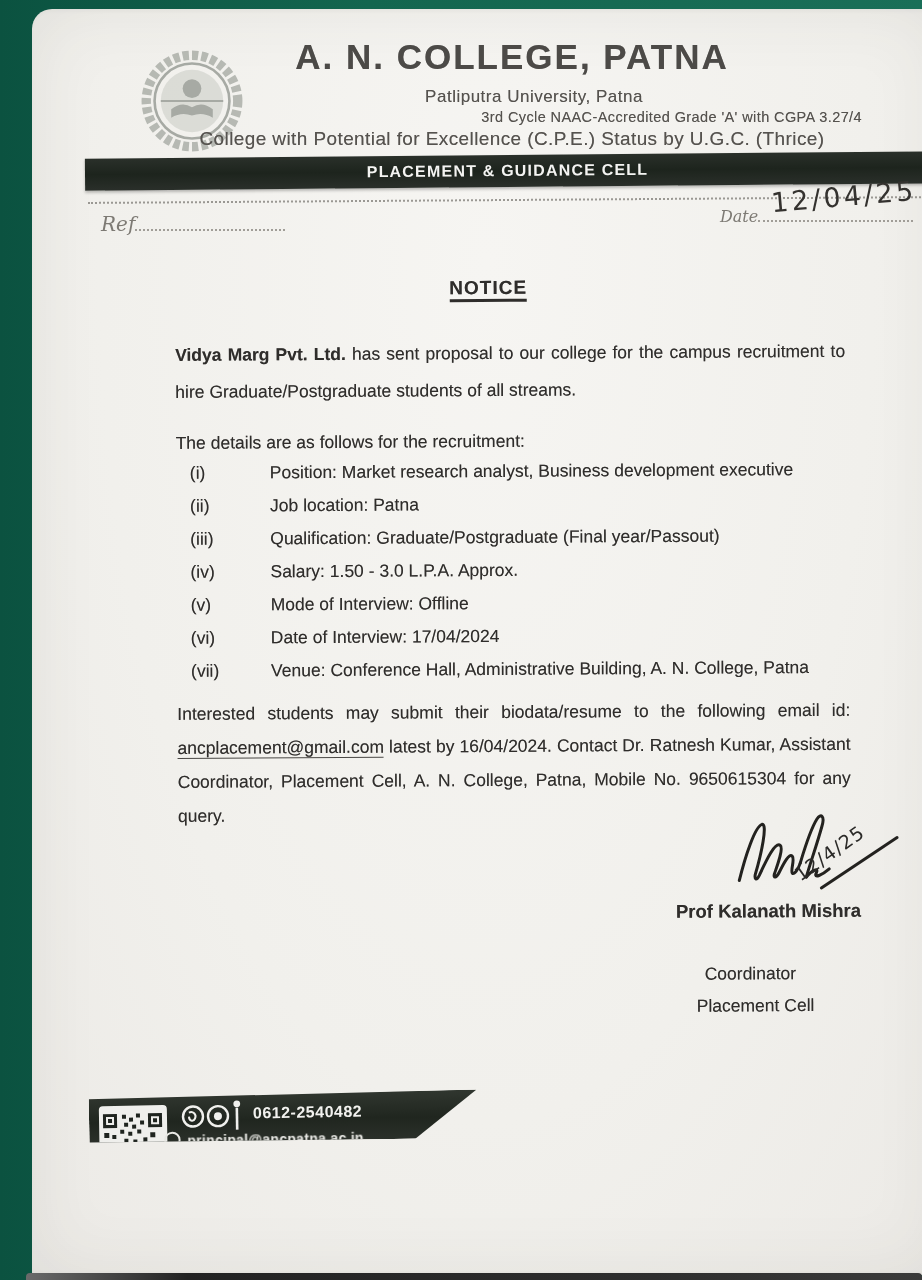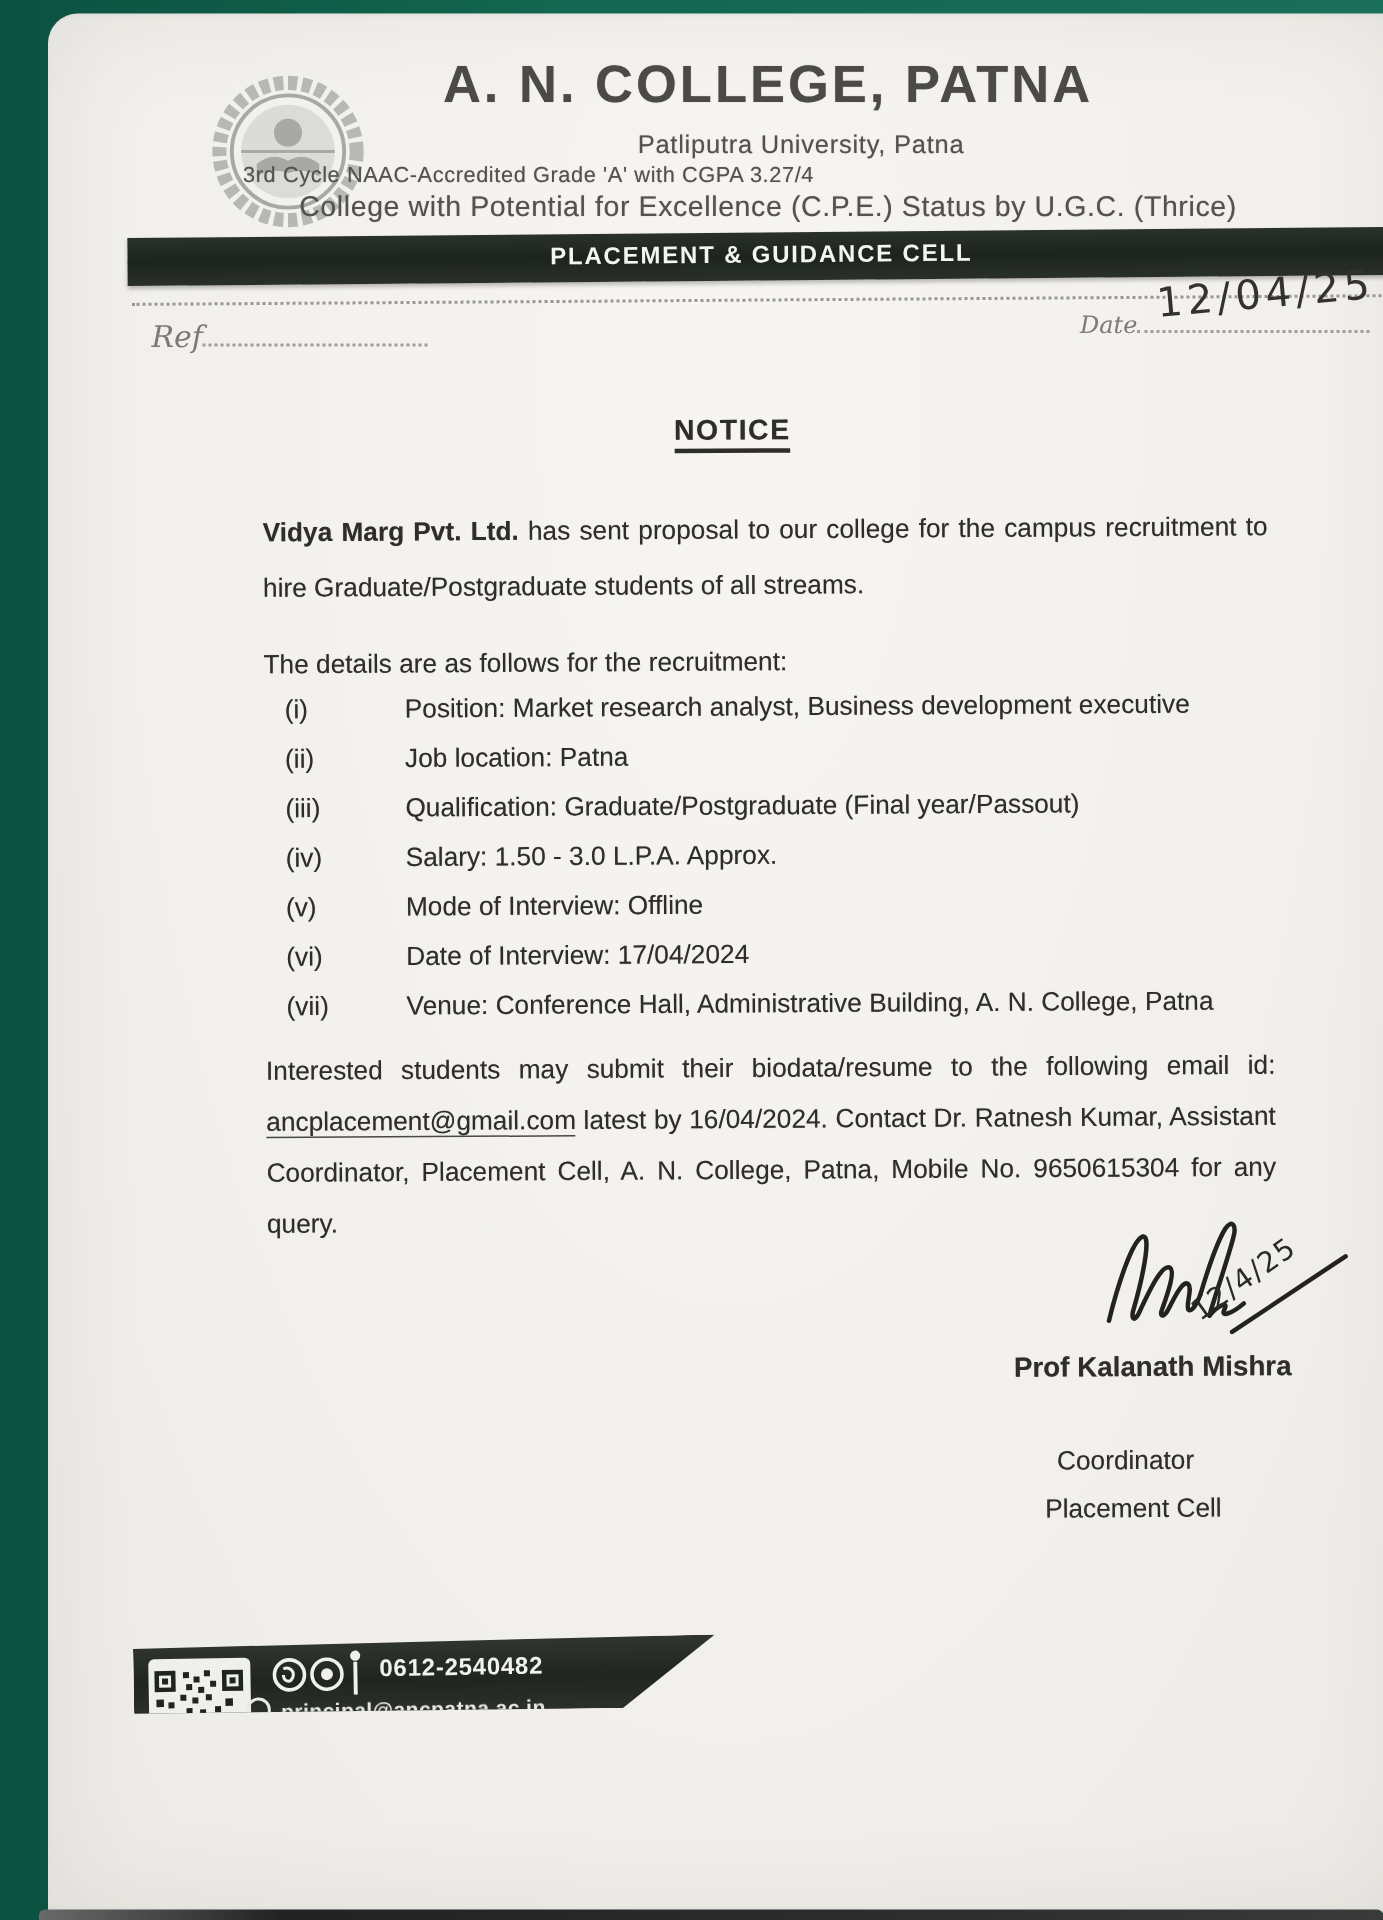--- a/index.html
+++ b/index.html
@@ -24,21 +24,21 @@
   .ink{color:#2f2d2b;text-shadow:0 0 .5px rgba(40,40,40,.45);}
   .gray-ink{color:#55524e;text-shadow:0 0 .6px rgba(70,70,70,.5);}
 
   
   .seal{position:absolute;left:108px;top:38px;width:104px;height:108px;opacity:.75;}
   .college-name{
     position:absolute;left:130px;top:28px;width:700px;text-align:center;
     font-size:35px;font-weight:bold;letter-spacing:2px;
   }
   .sub1{position:absolute;left:130px;top:78px;width:700px;text-align:center;font-size:17px;letter-spacing:.5px;padding-left:22px;}
-  .sub2{position:absolute;left:130px;top:100px;width:700px;text-align:left;font-size:14.5px;letter-spacing:.4px;}
+  .sub2{position:absolute;left:130px;top:100px;width:700px;text-align:right;font-size:14.5px;letter-spacing:.4px;}
   .sub3{position:absolute;left:130px;top:119px;width:700px;text-align:center;font-size:19px;letter-spacing:.4px;}
 
   .banner{
     position:absolute;left:53px;top:146px;width:845px;height:32px;
     background:linear-gradient(180deg,#2a302a 0%,#1d241d 50%,#2a2f2a 100%);
     transform:rotate(-.5deg);
     display:flex;align-items:center;justify-content:center;
     box-shadow:0 2px 3px rgba(0,0,0,.25);
   }
   .banner span{color:#f4f4f2;font-weight:bold;font-size:16px;letter-spacing:1.2px;}

